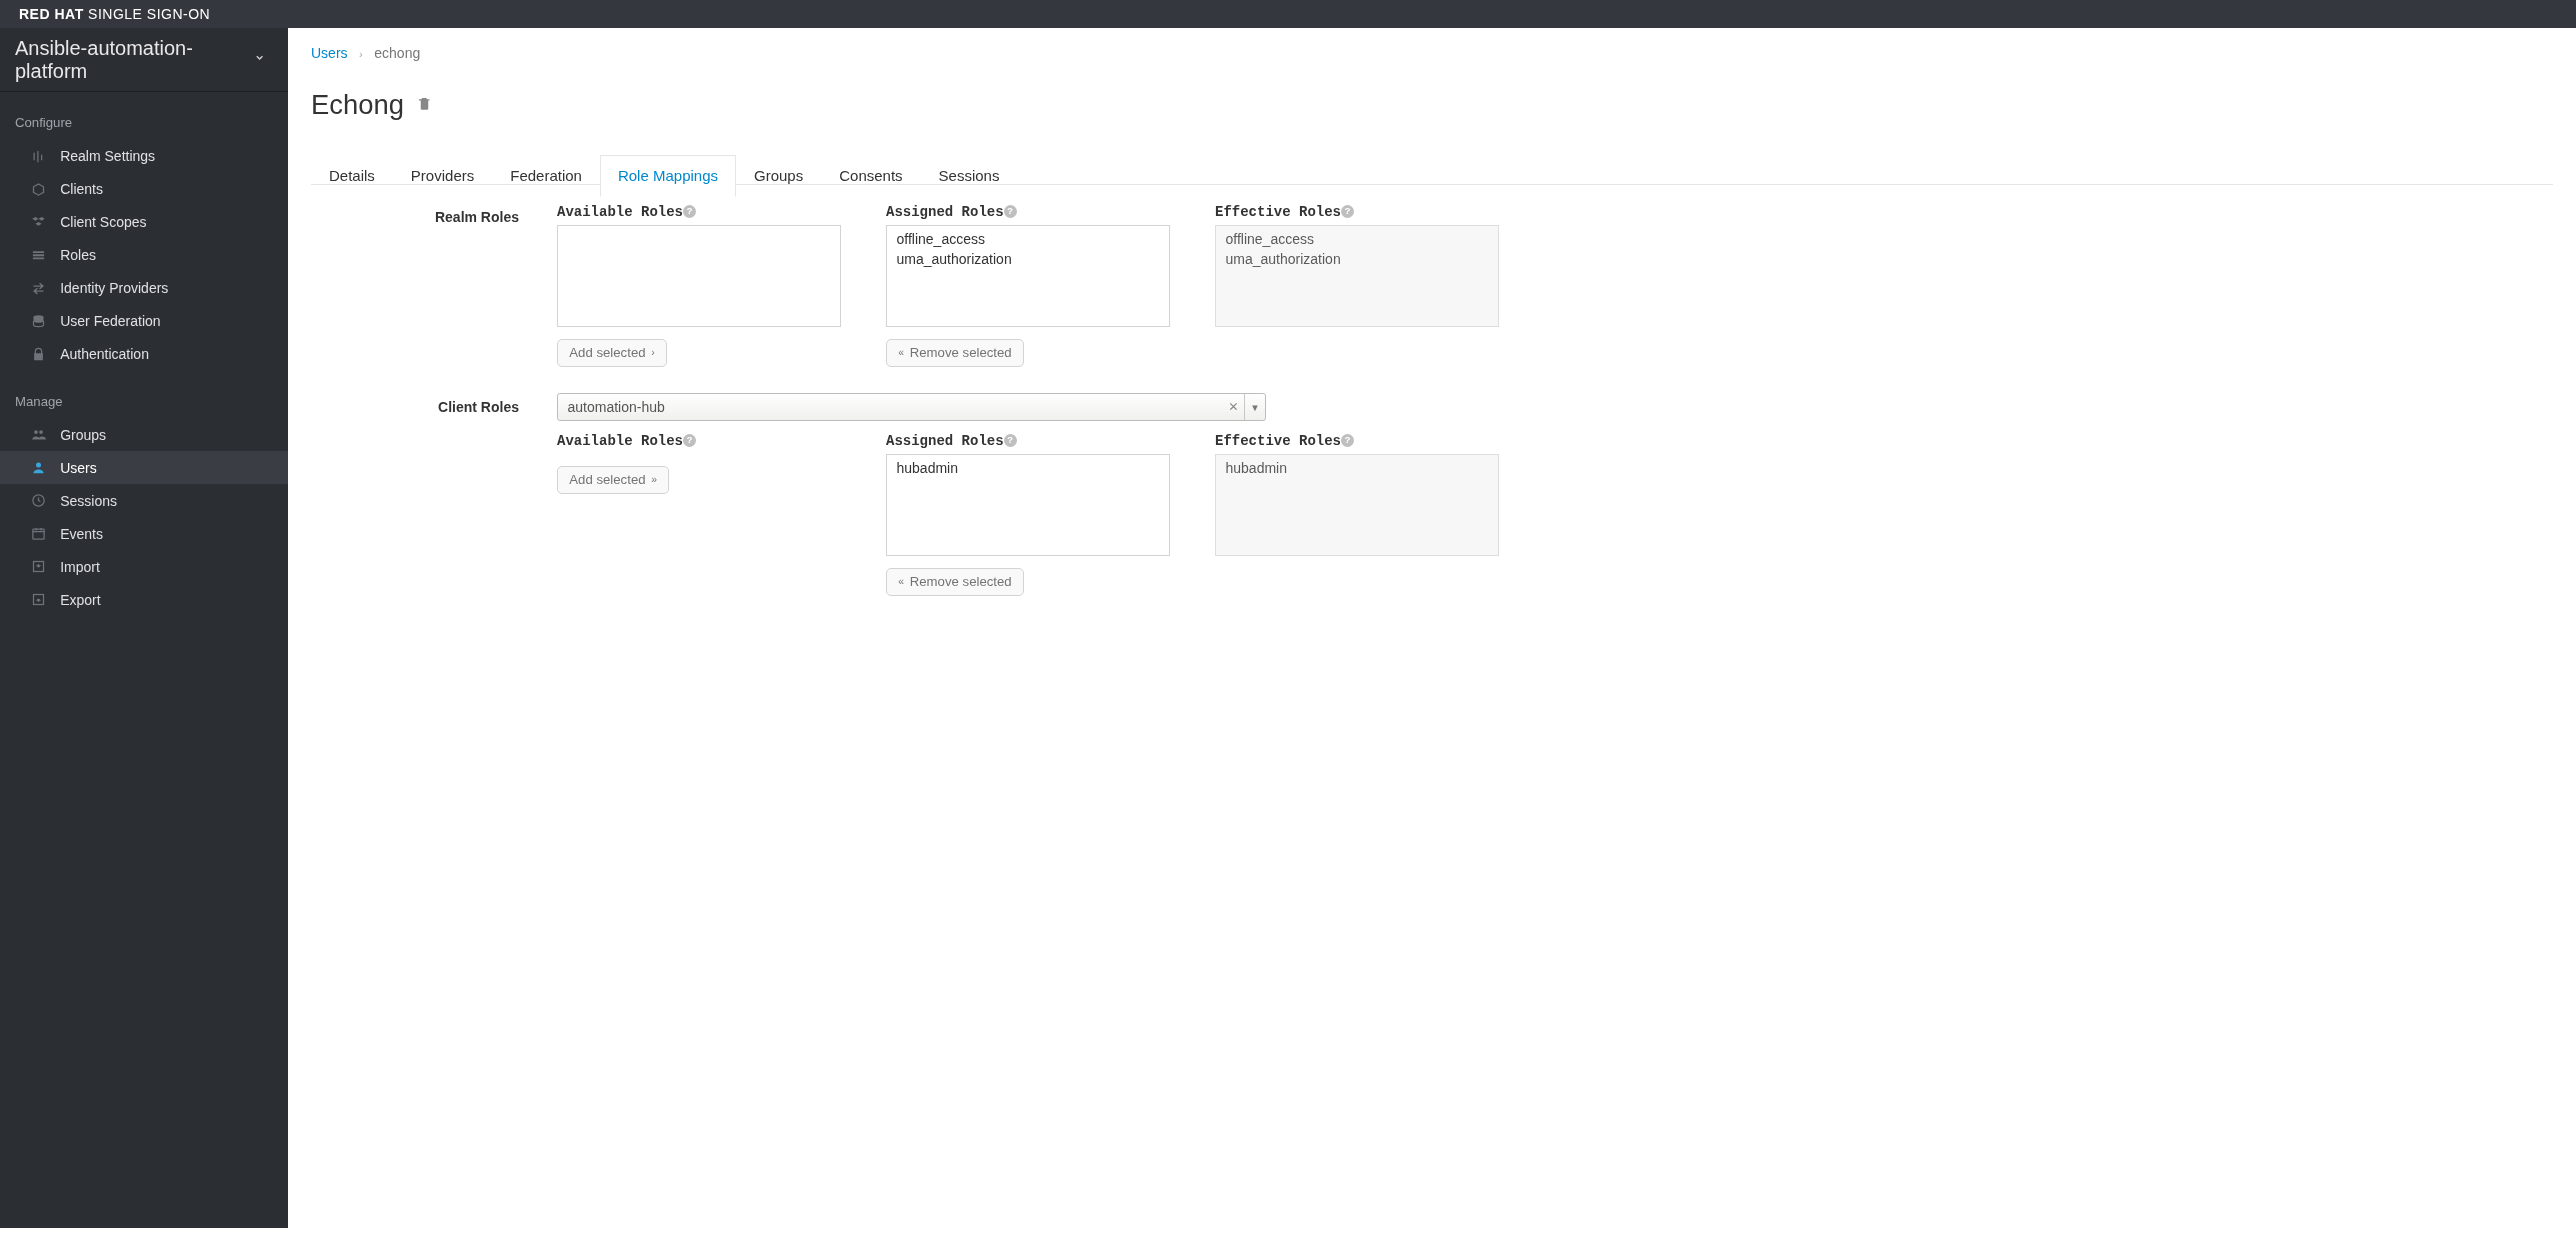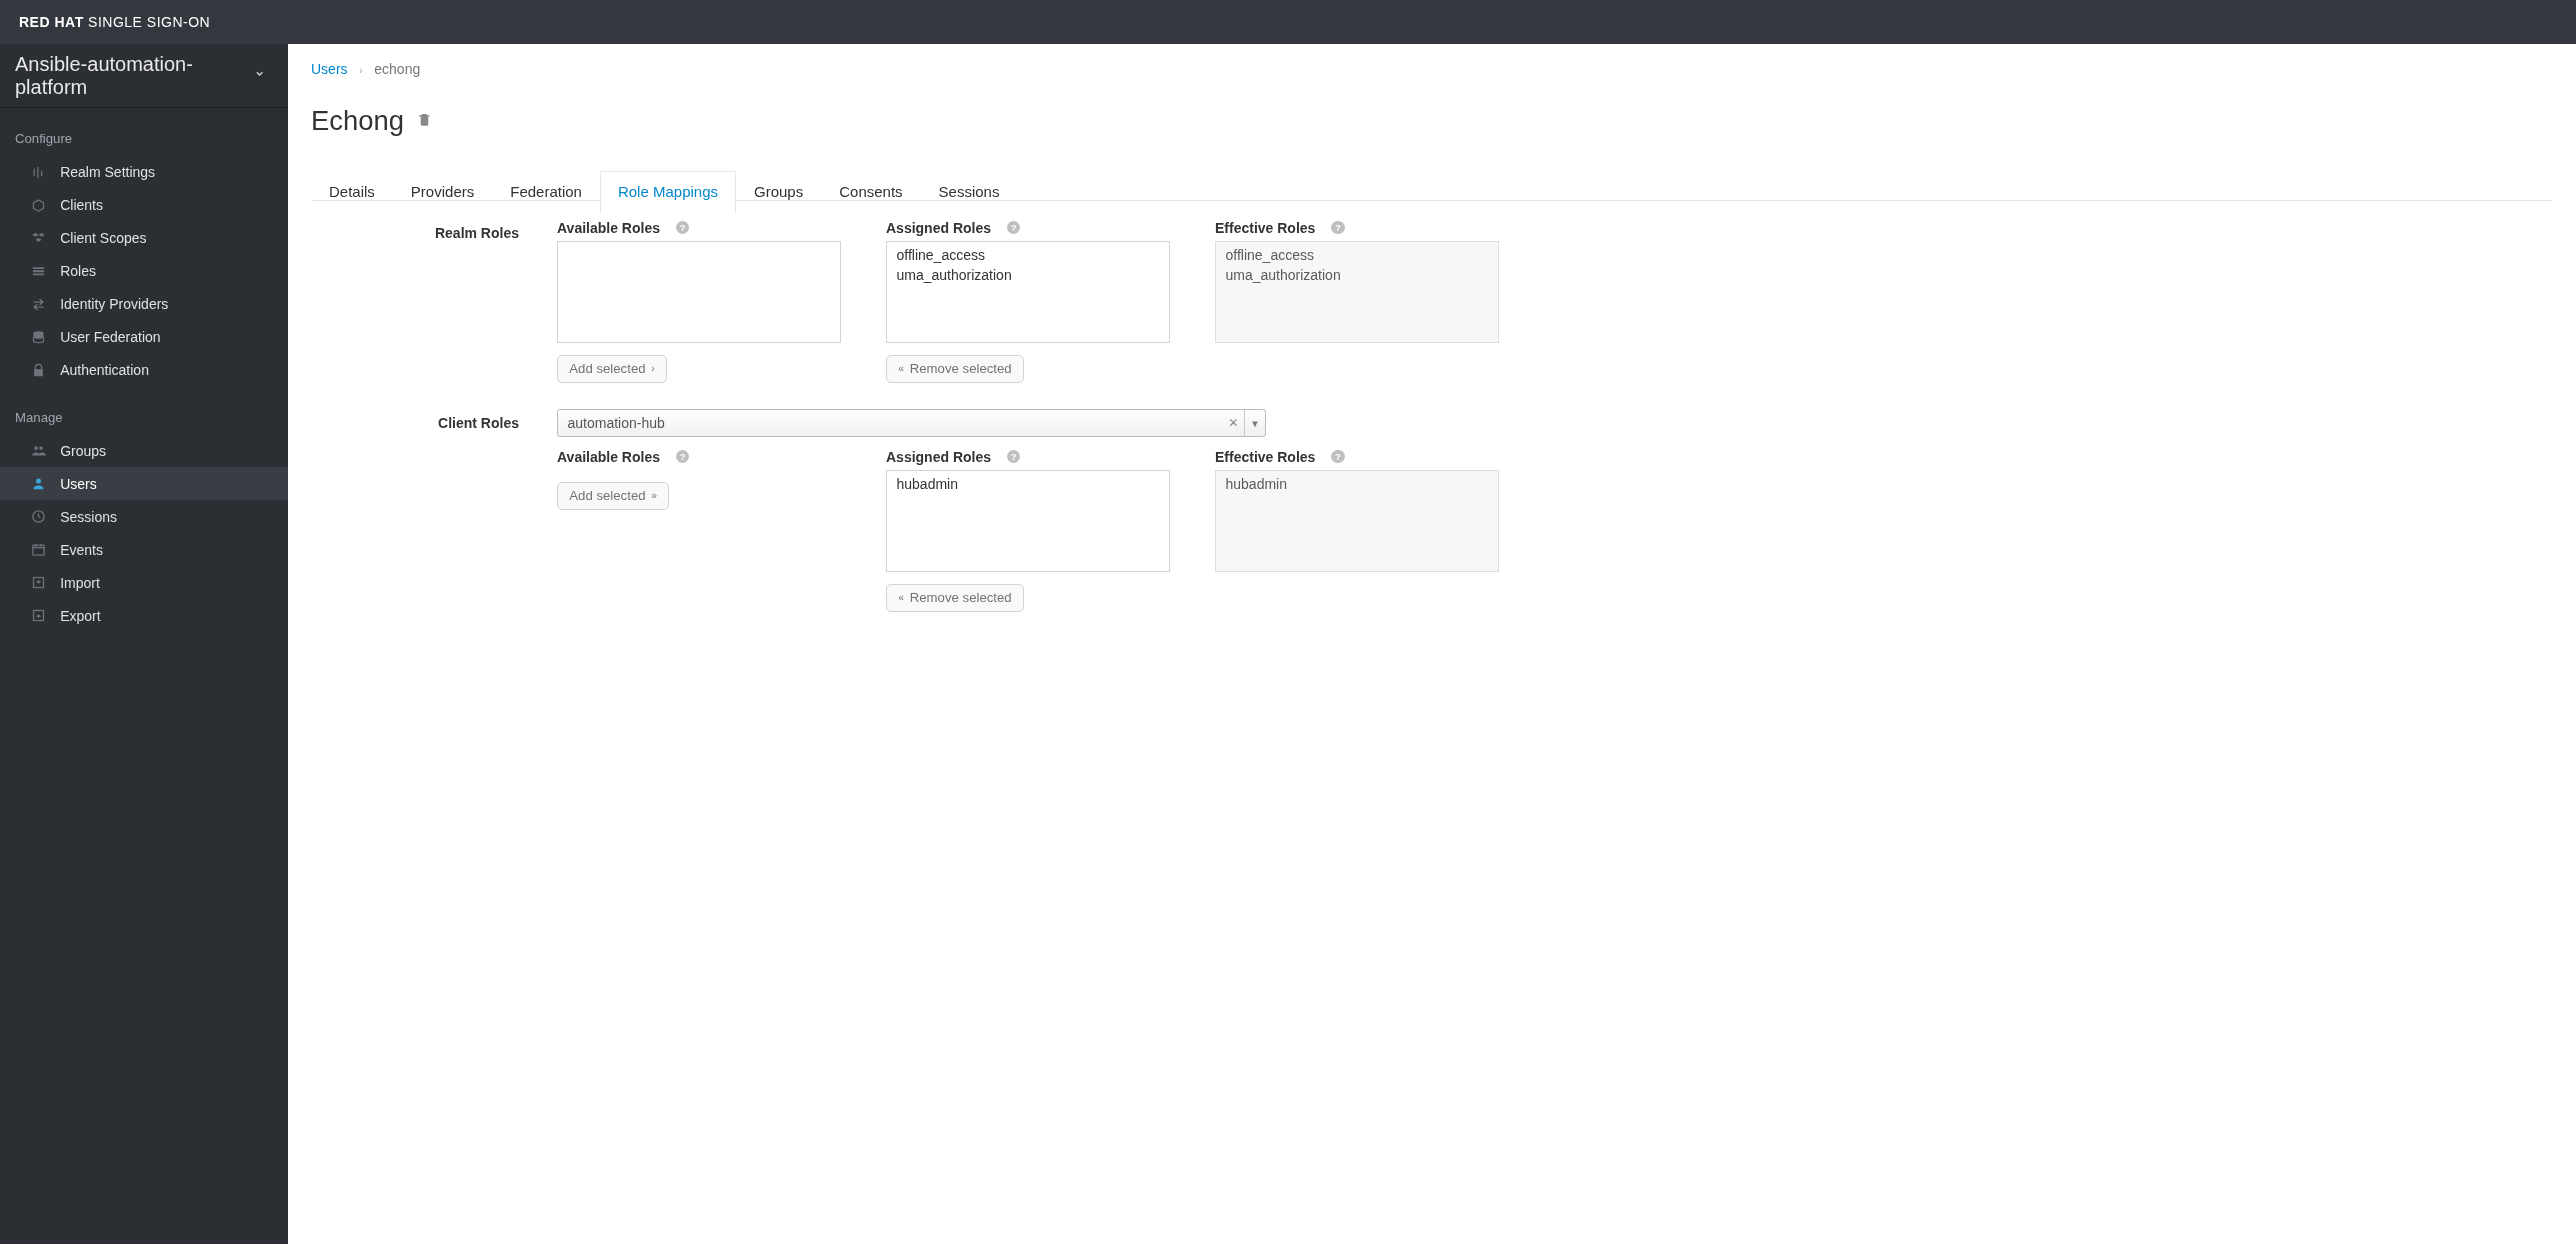--- a/index.html
+++ b/index.html
@@ -4,21 +4,21 @@
 <style>
   * { box-sizing: border-box; margin: 0; padding: 0; }
   body {
     font-family: "Helvetica Neue", Helvetica, Arial, sans-serif;
     font-size: 13.2px;
     color: #333;
     background: #fff;
   }
   .topbar {
     background: #34383e;
-    height: 44px;
+    height: 28px;
     display: flex;
     align-items: center;
     padding-left: 19px;
   }
   .brand {
     color: #fff;
     letter-spacing: 0.5px;
     font-size: 14px;
   }
   .brand .redhat { font-weight: 700; }
@@ -142,21 +142,22 @@
     display: flex;
     gap: 45px;
   }
   .col { flex: 1; max-width: 284px; }
   .col-label {
     font-weight: 600;
     font-size: 14px;
     margin-bottom: 5.7px;
     display: flex;
     align-items: center;
-    gap: 16px;
+    gap: 0;
+    font-family: Liberation Mono, monospace;
   }
   .help-icon {
     display: inline-flex;
     width: 13.2px; height: 13.2px;
     border-radius: 50%;
     background: #bfbfbf;
     color: #fff;
     font-size: 9.5px;
     align-items: center;
     justify-content: center;

